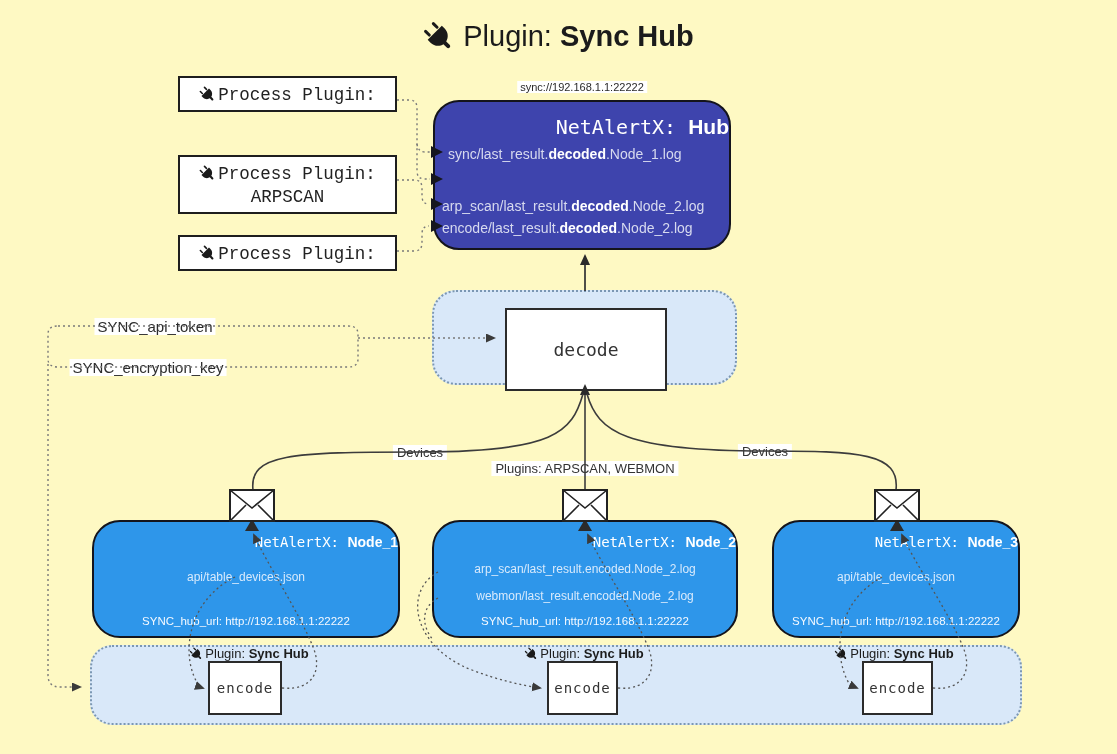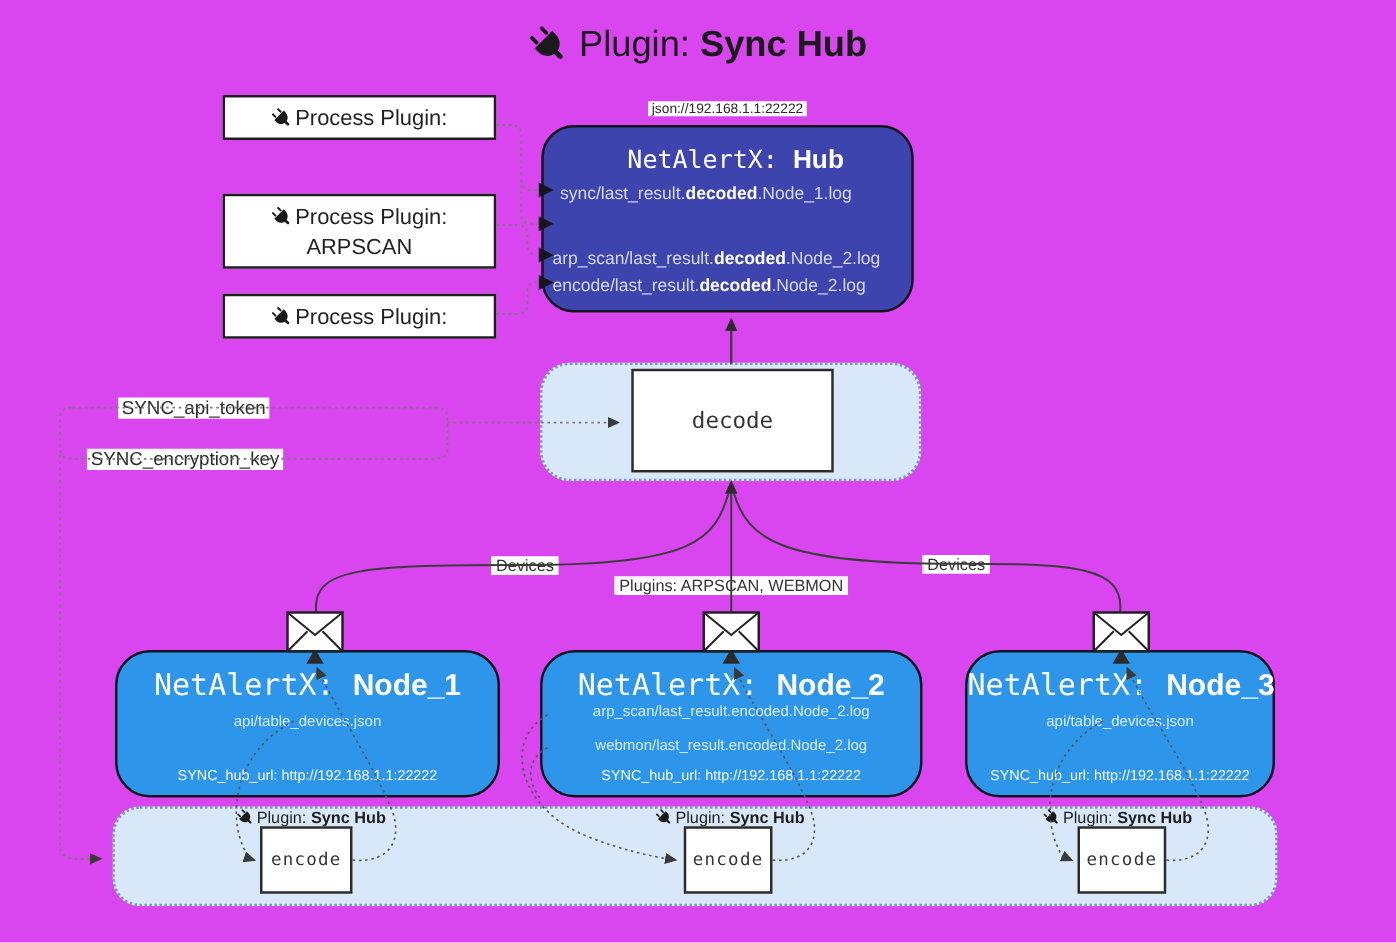--- a/index.html
+++ b/index.html
@@ -1,52 +1,52 @@
 <!DOCTYPE html>
 <html><head>
 <meta charset="utf-8">
 <style>
   *{margin:0;padding:0;box-sizing:border-box}
   html,body{background:#fff}
   body{font-family:"Liberation Sans","DejaVu Sans",sans-serif;color:#1a1a1a}
-  .canvas{position:relative;width:1117px;height:754px;background:#d946ef;overflow:hidden}
+  .canvas{position:relative;width:1117px;height:754px;background:#fef9c3;overflow:hidden}
   .abs{position:absolute}
-  .mono{font-family:Liberation Sans, sans-serif}
+  .mono{font-family:Liberation Mono, monospace}
   .ctr{text-align:center}
 
   .title{left:0;right:0;top:20px;text-align:center;font-size:29px;color:#1b1b1b}
   .title .plug{vertical-align:-7px;margin-right:8px}
   .title b{font-weight:700}
 
   .pbox{left:178px;width:219px;background:#fff;border:2px solid #1e1e1e;
         font-size:17.5px;color:#222;padding:6px 4px 5px}
   .pbox .l1{white-space:nowrap}
   .pbox .plug{vertical-align:-3px;margin-right:2px}
   .pbox .l2{margin-top:3px}
 
   .hub{left:433px;top:100px;width:298px;height:150px;background:#3e44ad;
        border:2.5px solid #14141c;border-radius:26px;color:#fff}
-  .hub-title{left:13px;right:0;top:13px;text-align:center;font-size:20px}
+  .hub-title{left:13px;right:0;top:13px;text-align:right;font-size:20px}
   .hub-title .pre{font-family:"DejaVu Sans Mono","Liberation Mono",monospace}
   .hub-title b{font-size:21px}
   .hlog{position:absolute;font-size:14px;color:#d7daef;white-space:nowrap}
   .hlog b{color:#fff}
 
   .tinyurl{font-size:11px;color:#2a2a2a;background:#fff;padding:0 3px;white-space:nowrap}
 
   .panel{background:#d9e8f9;border:2px dotted #7b97b3;border-radius:24px}
   .wbox{background:#fff;border:2.5px solid #2b2b2b;color:#333;
         font-family:"DejaVu Sans Mono","Liberation Mono",monospace;
         display:flex;align-items:center;justify-content:center}
 
   .lineLabel{background:#fff;padding:0 4px;font-size:13px;color:#333;white-space:nowrap;transform:translateX(-50%)}
   .cfgLabel{background:#fff;padding:0 3px;font-size:15px;color:#2c2c2c;white-space:nowrap;transform:translateX(-50%)}
 
   .node{background:#2e96ea;border:2.5px solid #14141c;border-radius:28px;color:#fff;top:520px;height:118px}
-  .node-title{left:0;right:0;top:12px;text-align:center;font-size:24px;white-space:nowrap}
+  .node-title{left:0;right:0;top:12px;text-align:right;font-size:14px;white-space:nowrap}
   .node-title .pre{font-family:"DejaVu Sans Mono","Liberation Mono",monospace}
   .nfile{position:absolute;left:0;right:0;text-align:center;font-size:12px;color:#d8eafc;white-space:nowrap}
   .nurl{position:absolute;left:0;right:0;bottom:9px;text-align:center;font-size:11.5px;color:#f4f9ff;white-space:nowrap}
 
   .encLabel{transform:translateX(-50%);font-size:13px;color:#1d1d1d;white-space:nowrap}
   .encLabel .plug{vertical-align:-3px;margin-right:2px}
   .encode{font-size:14px;letter-spacing:1px;border-width:2px}
 
   svg.overlay{position:absolute;left:0;top:0;pointer-events:none}
   .plug{display:inline-block}
@@ -88,31 +88,31 @@
   <div class="abs pbox ctr" style="top:235px">
     <div class="l1"><svg class="plug" width="17" height="17" viewBox="0 0 512 512">
           <g transform="rotate(-45 256 256)" fill="#1a1a1a">
             <rect x="144" y="16" width="48" height="132" rx="24"></rect>
             <rect x="320" y="16" width="48" height="132" rx="24"></rect>
             <path d="M96 160 h320 v64 c0 80 -57 148 -128 163 v77 c0 18 -14 32 -32 32 s-32 -14 -32 -32 v-77 C153 372 96 304 96 224 z"></path>
           </g>
         </svg><span class="mono">Process Plugin:</span></div>
   </div>
 
-  <div class="abs tinyurl" style="left:582px;top:81px;transform:translateX(-50%)">json://192.168.1.1:22222</div>
+  <div class="abs tinyurl" style="left:582px;top:81px;transform:translateX(-50%)">sync://192.168.1.1:22222</div>
 
   <div class="abs hub">
     <div class="abs hub-title"><span class="pre">NetAlertX: </span><b>Hub</b></div>
     <div class="hlog" style="left:13px;top:44px"><span>sync/last_result.</span><b>decoded</b><span>.Node_1.log</span></div>
     <div class="hlog" style="left:7px;top:96px"><span>arp_scan/last_result.</span><b>decoded</b><span>.Node_2.log</span></div>
     <div class="hlog" style="left:7px;top:118px"><span>encode/last_result.</span><b>decoded</b><span>.Node_2.log</span></div>
   </div>
 
   <div class="abs panel" style="left:432px;top:290px;width:305px;height:95px"></div>
-  <div class="abs wbox" style="left:505px;top:295px;width:162px;height:83px;font-size:18px">decode</div>
+  <div class="abs wbox" style="left:505px;top:308px;width:162px;height:83px;font-size:18px">decode</div>
 
   <div class="abs cfgLabel" style="left:155px;top:318px">SYNC_api_token</div>
   <div class="abs cfgLabel" style="left:148px;top:359px">SYNC_encryption_key</div>
 
   <div class="abs lineLabel" style="left:420px;top:445px">Devices</div>
   <div class="abs lineLabel" style="left:765px;top:444px">Devices</div>
   <div class="abs lineLabel" style="left:585px;top:461px">Plugins: ARPSCAN, WEBMON</div>
 
   <div class="abs node" style="left:92px;width:308px">
     <div class="abs node-title"><span class="pre">NetAlertX: </span><b>Node_1</b></div>

